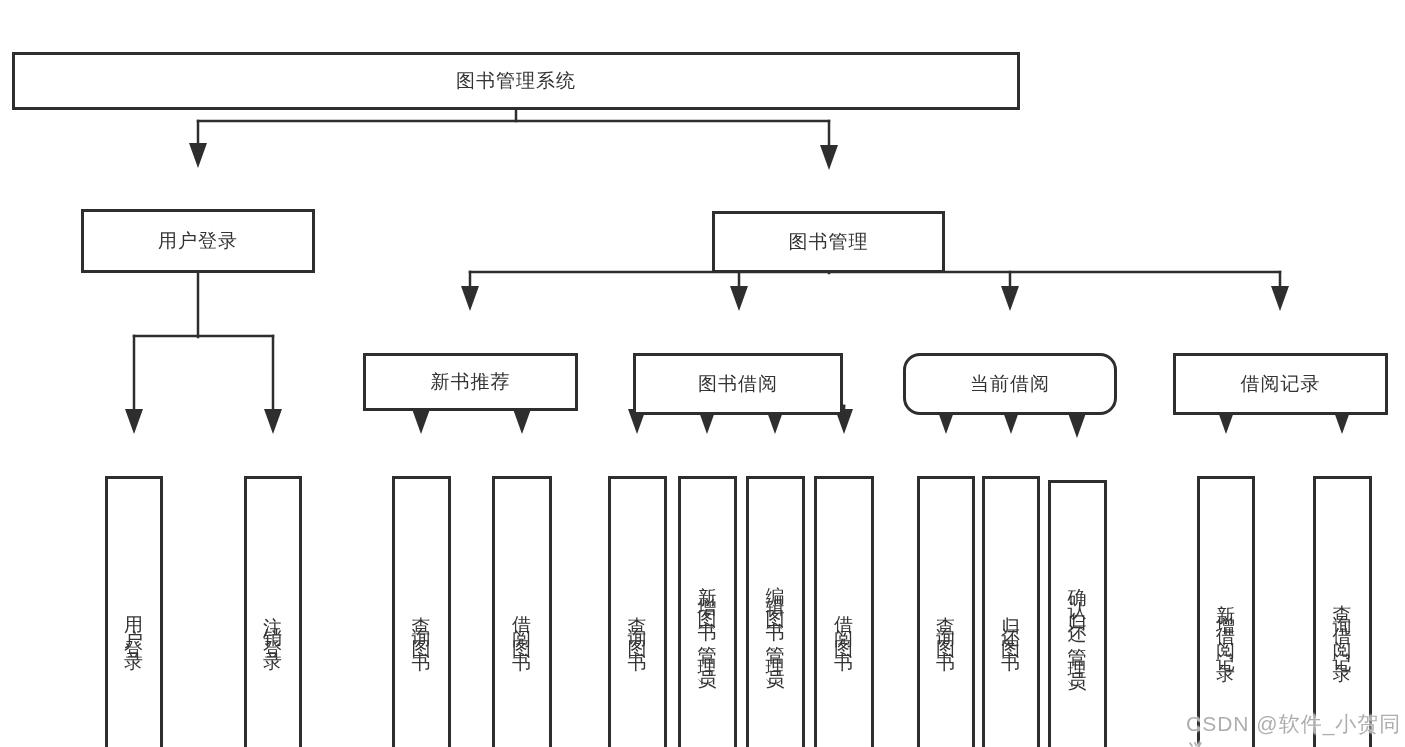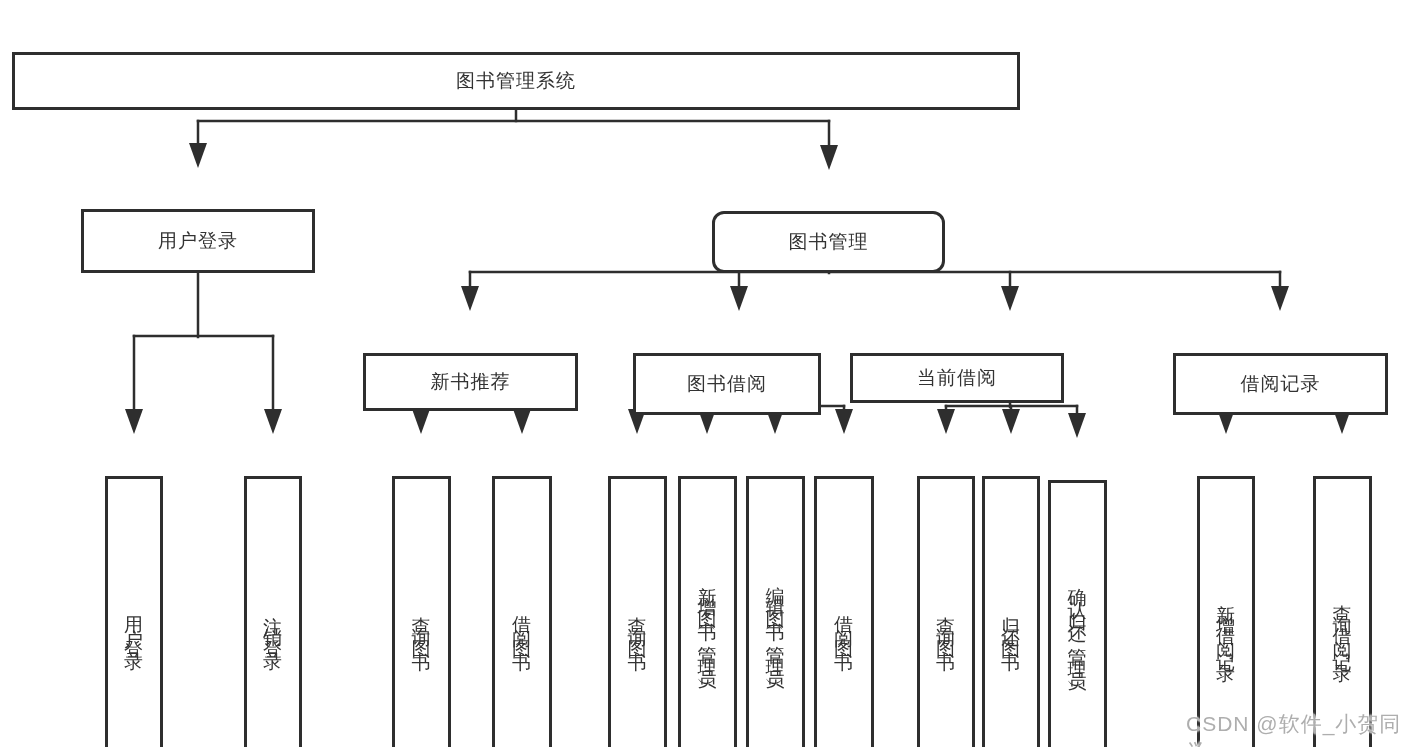--- a/index.html
+++ b/index.html
@@ -10,24 +10,24 @@
   .box{position:absolute;box-sizing:border-box;background:#ffffff;
        border:3px solid #2e2e2e;color:#333333;display:flex;
        align-items:center;justify-content:center;z-index:1;
        font-size:19px;letter-spacing:1px;margin-top:40px;}
   .vbox{letter-spacing:0;}
   .vbox .vtext{writing-mode:vertical-rl;text-orientation:mixed;
        letter-spacing:12px;line-height:1;font-size:19px;}
   
   .n-root   {left:12px;  top:12px;  width:1008px;height:58px;}
   .n-ulogin {left:81px;  top:169px; width:234px; height:64px;}
-  .n-bmgmt  {left:712px; top:171px; width:233px; height:62px;border-radius:12px;}
+  .n-bmgmt  {left:712px; top:171px; width:233px; height:62px;}
   .n-nb     {left:363px; top:313px; width:215px; height:58px;}
-  .n-bb     {left:633px; top:313px; width:188px; height:62px;}
-  .n-cb     {left:850px; top:313px; width:214px; height:50px;}
+  .n-bb     {left:633px; top:313px; width:210px; height:62px;}
+  .n-cb     {left:903px; top:313px; width:214px; height:62px;border-radius:17px;}
   .n-br     {left:1173px;top:313px; width:215px; height:62px;font-family:Liberation Serif, serif;}
   .n-login  {left:105px; top:436px; width:58px;  height:298px;}
   .n-logout {left:244px; top:436px; width:58px;  height:298px;}
   .n-nbq    {left:392px; top:436px; width:59px;  height:298px;}
   .n-nbb    {left:492px; top:436px; width:60px;  height:298px;}
   .n-bbq    {left:608px; top:436px; width:59px;  height:298px;}
   .n-bba    {left:678px; top:436px; width:59px;  height:298px;}
   .n-bbe    {left:746px; top:436px; width:59px;  height:298px;}
   .n-bbb    {left:814px; top:436px; width:60px;  height:298px;}
   .n-cbq    {left:917px; top:436px; width:58px;  height:298px;}

